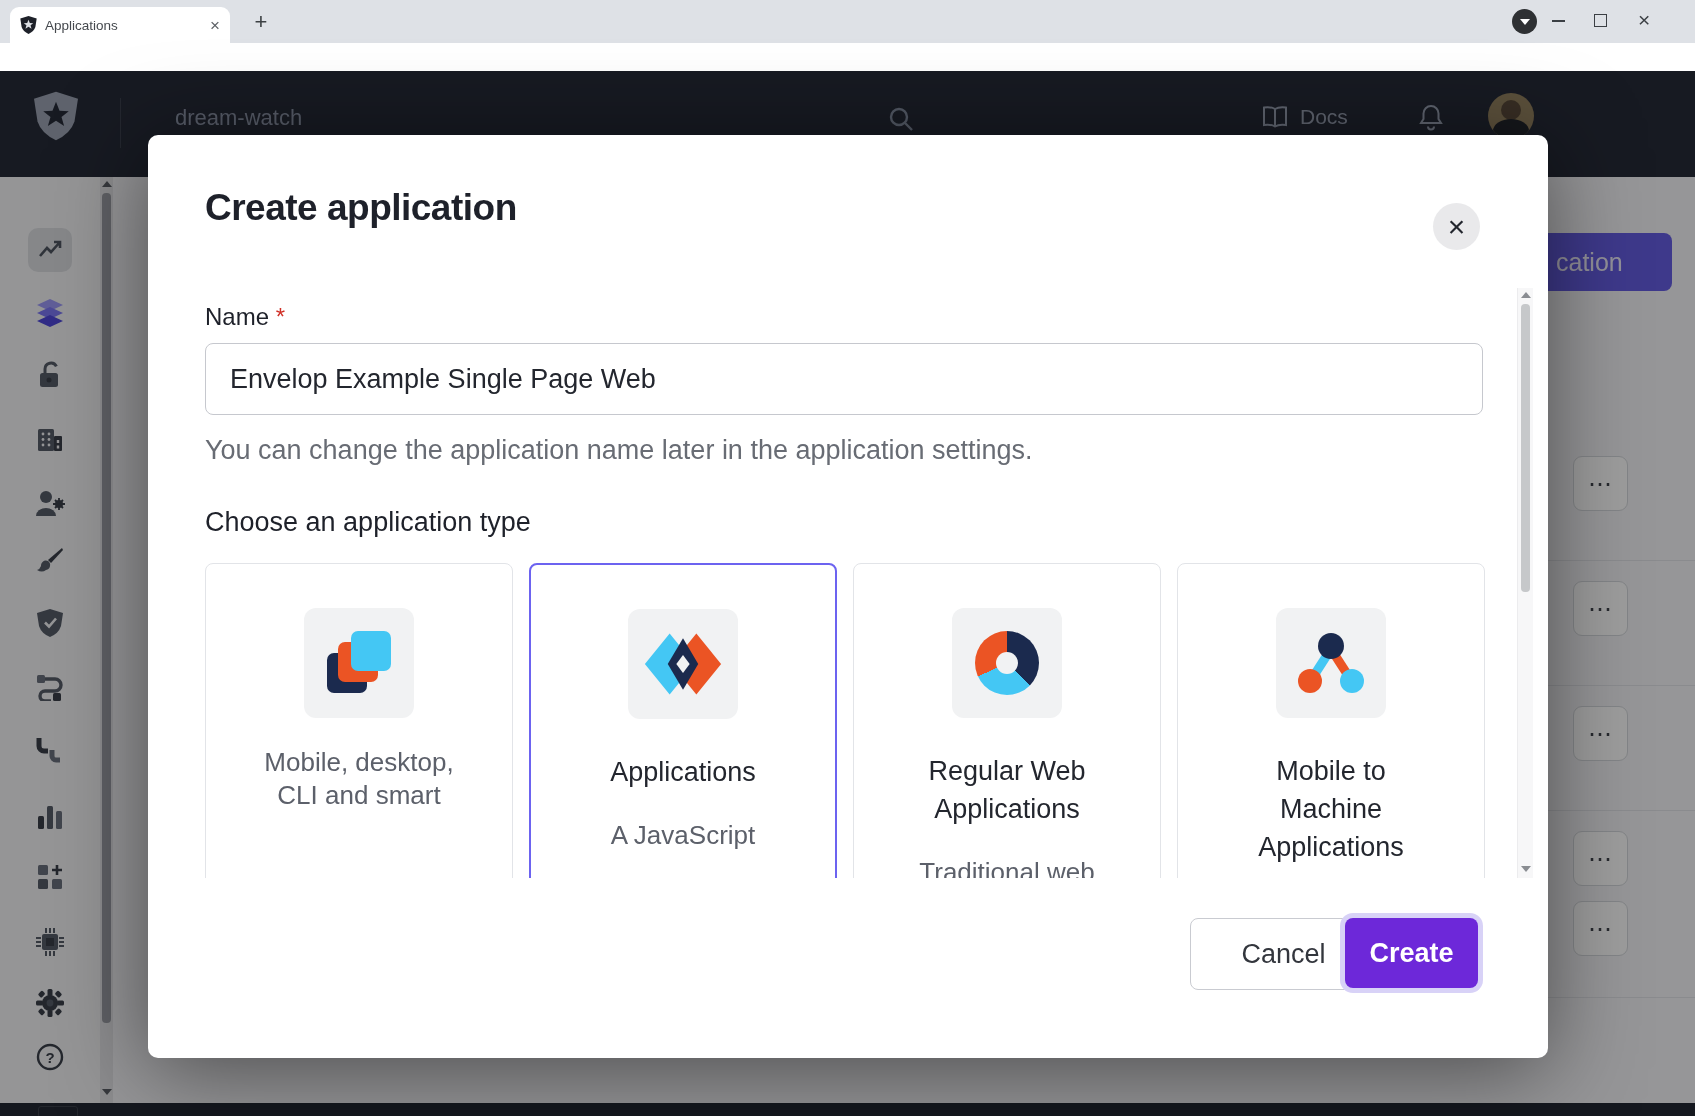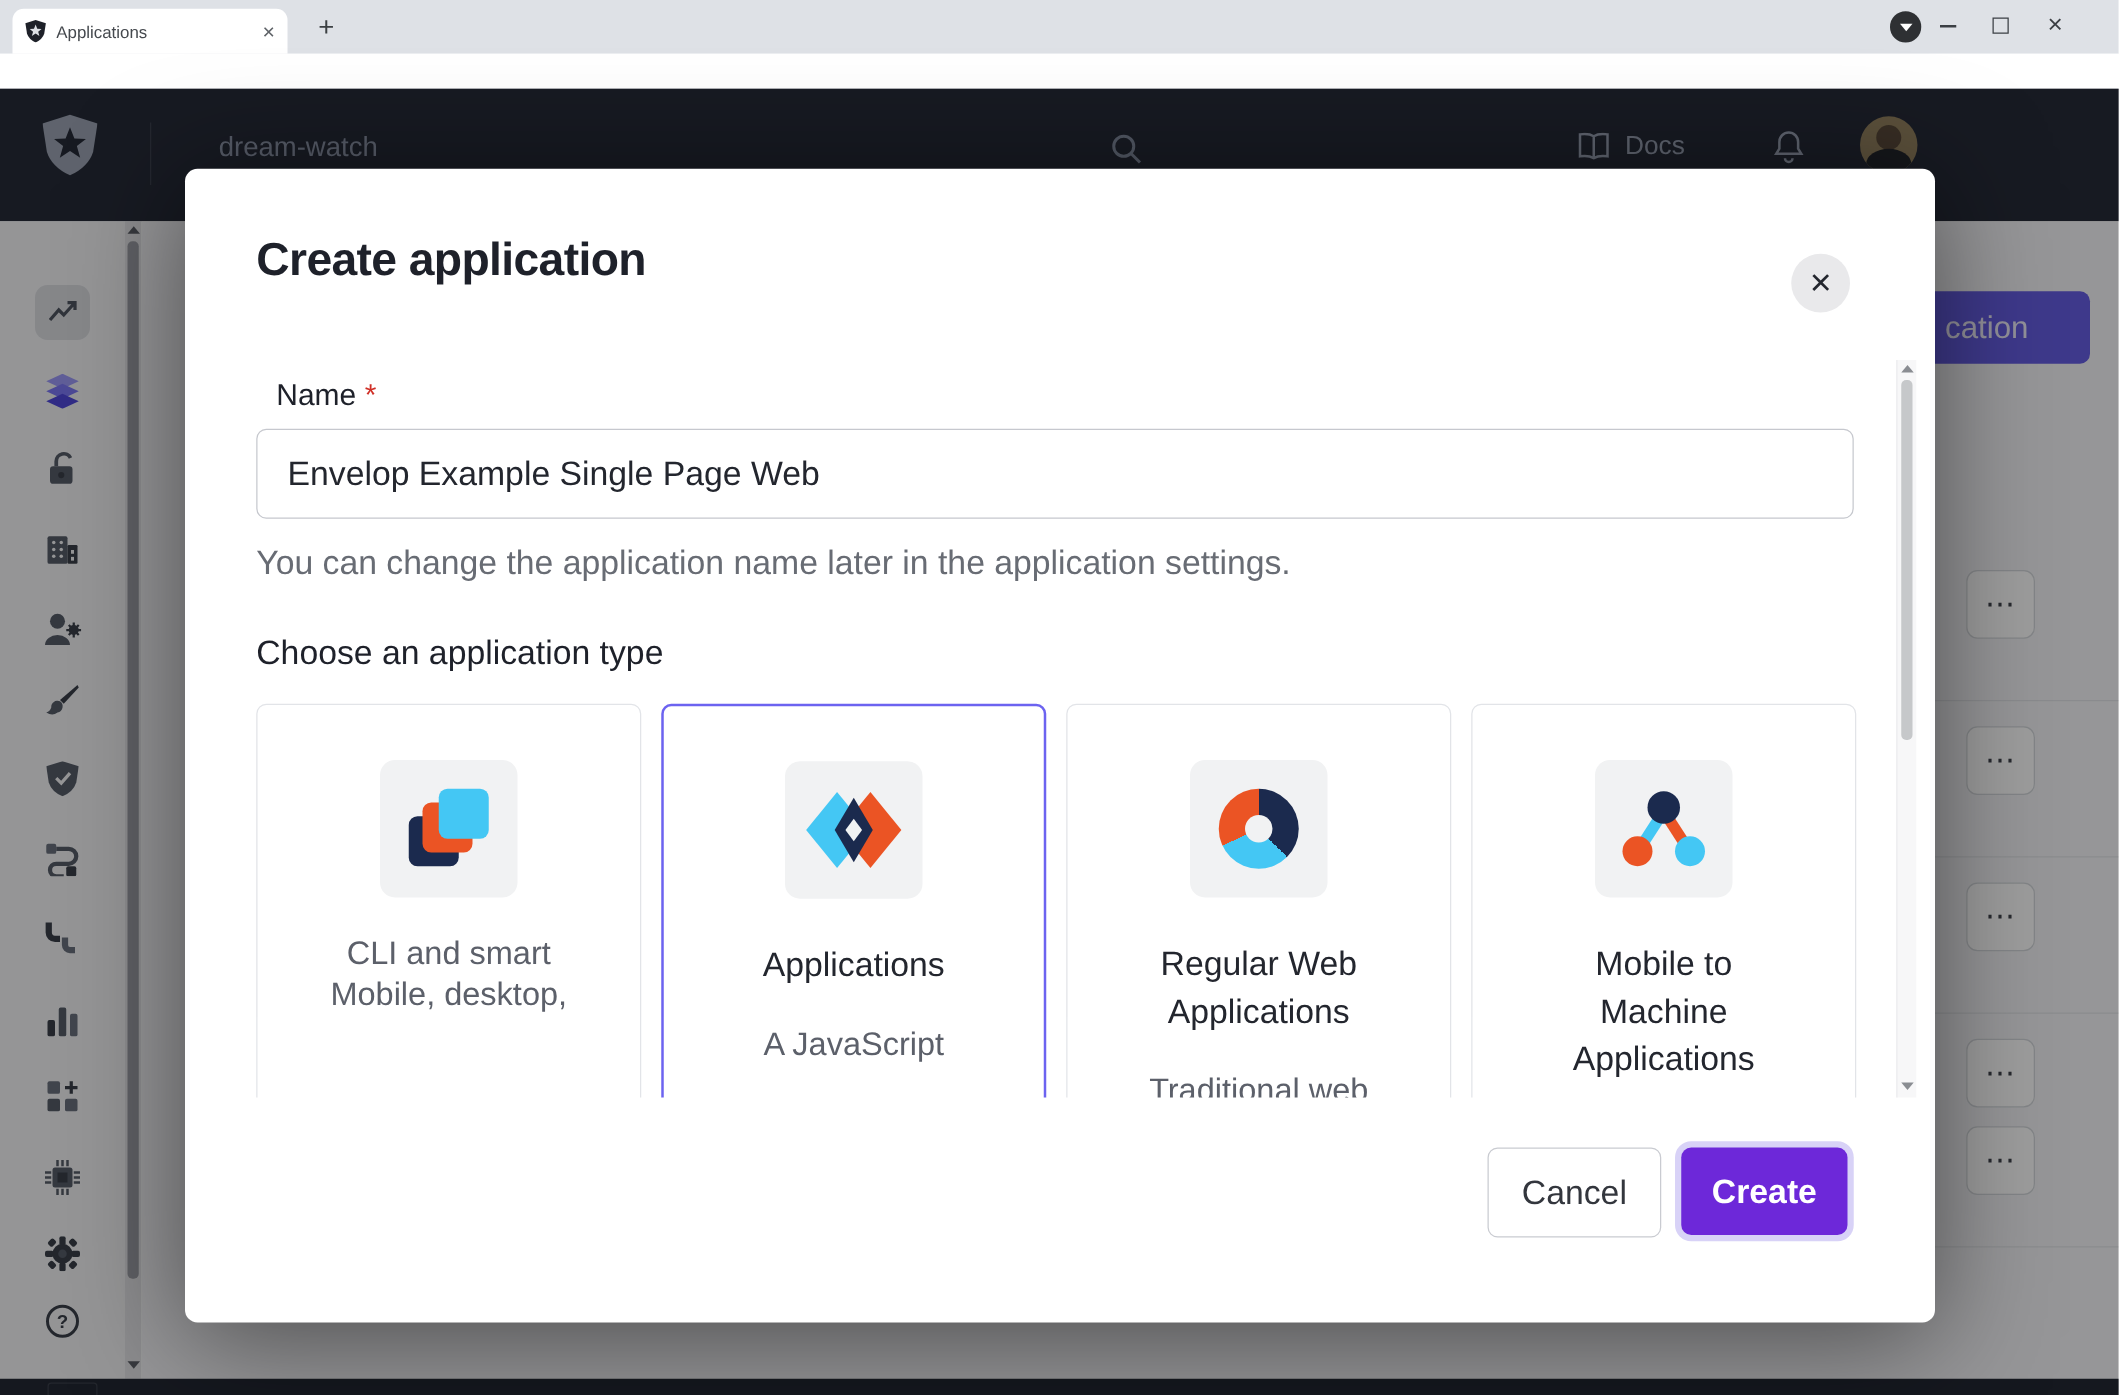--- a/index.html
+++ b/index.html
@@ -46,21 +46,21 @@
                  color:#eceaf8;font-size:25px;display:flex;align-items:center;padding-left:66px;
                  box-sizing:border-box;}
   .dim-overlay{left:0;top:71px;width:1695px;height:1045px;background:rgba(0,0,0,0.38);z-index:5;}
   
   .modal{left:148px;top:135px;width:1400px;height:923px;background:#fff;border-radius:10px;z-index:10;
          box-shadow:0 12px 90px rgba(0,0,0,0.5);}
   .modal-title{left:57px;top:52px;font-size:37px;font-weight:700;color:#1e212a;letter-spacing:-0.5px;}
   .modal-close{left:1285px;top:68px;width:47px;height:47px;border-radius:50%;background:#e9e9eb;
                display:flex;align-items:center;justify-content:center;font-size:30px;color:#23262e;}
   .modal-body{left:0;top:150px;width:1384px;height:593px;overflow:hidden;}
-  .field-label{left:57px;top:18px;font-size:24px;color:#1e212a;margin-left:16px;}
+  .field-label{left:57px;top:18px;font-size:24px;color:#1e212a;}
   .req{color:#d03027;}
   .name-input{left:57px;top:58px;width:1278px;height:72px;border:1px solid #c6c8ce;border-radius:8px;
               font-size:27px;color:#23262e;padding:0 24px;box-sizing:border-box;outline:none;
               font-family:"Liberation Sans",sans-serif;background:#fff;}
   .helper{left:57px;top:150px;font-size:27px;color:#686c74;}
   .type-label{left:57px;top:222px;font-size:27px;color:#1e212a;}
   .cards{left:57px;top:278px;width:1280px;display:grid;grid-template-columns:repeat(4,1fr);gap:16px;}
   .card{height:360px;border:1px solid #e2e4e8;border-radius:8px;background:#fff;box-sizing:border-box;}
   .card.selected{border:2.5px solid #6c63f0;}
   .tile{width:110px;height:110px;background:#f1f2f3;border-radius:12px;margin:44px auto 0 auto;
@@ -72,21 +72,21 @@
          display:flex;align-items:center;justify-content:center;}
   .donut-hole{width:22px;height:22px;border-radius:50%;background:#f1f2f3;}
   .m-scrollbar{left:1369px;top:153px;width:15px;height:590px;background:#f7f7f8;border-left:1px solid #ececee;}
   .m-thumb{left:2.5px;top:16px;width:9px;height:288px;background:#c6c8ca;border-radius:4px;}
   .arrow-up{width:0;height:0;border-left:5px solid transparent;border-right:5px solid transparent;
             border-bottom:6px solid #8a8d92;}
   .arrow-down{width:0;height:0;border-left:5px solid transparent;border-right:5px solid transparent;
               border-top:6px solid #8a8d92;}
   .btn-cancel{left:1042px;top:783px;width:137px;height:70px;background:#fff;border:1px solid #c9cbd1;
               border-radius:8px;display:flex;align-items:center;justify-content:center;
-              font-size:27px;color:#33363d;}
+              font-size:27px;color:#33363d;padding-left:24px;}
   .btn-create{left:1197px;top:783px;width:133px;height:70px;background:#6d28d9;border-radius:8px;
               display:flex;align-items:center;justify-content:center;font-size:27px;color:#fff;
               font-weight:700;box-shadow:0 0 0 5px #d8d2f7;}
 </style>
 </head>
 <body>
 
 <div class="abs titlebar">
   <div class="abs tab">
     <span style="display:flex;">
@@ -400,22 +400,22 @@
 
       <div class="card">
         <div class="tile">
           <svg width="76" height="76" viewBox="-38 -38 76 76">
               <rect x="-32" y="-10" width="40" height="40" rx="7" fill="#1b2a4e"></rect>
               <rect x="-21" y="-21" width="40" height="40" rx="7" fill="#eb5424"></rect>
               <rect x="-8" y="-32" width="40" height="40" rx="7" fill="#44c7f4"></rect>
             </svg>
         </div>
         <div class="card-desc">
+          <div>Mobile, desktop,</div>
           <div>CLI and smart</div>
-          <div>Mobile, desktop,</div>
         </div>
       </div>
 
       <div class="card selected">
         <div class="tile">
           <svg width="80" height="72" viewBox="-42 -36 84 72">
               <polygon points="-40,0 -14,-32 12,0 -14,32" fill="#44c7f4"></polygon>
               <polygon points="-12,0 14,-32 40,0 14,32" fill="#eb5424"></polygon>
               <polygon points="-16,0 0,-27 16,0 0,27" fill="#1b2a4e"></polygon>
               <polygon points="-7,0 0,-9.5 7,0 0,9.5" fill="#f1f2f3"></polygon>

